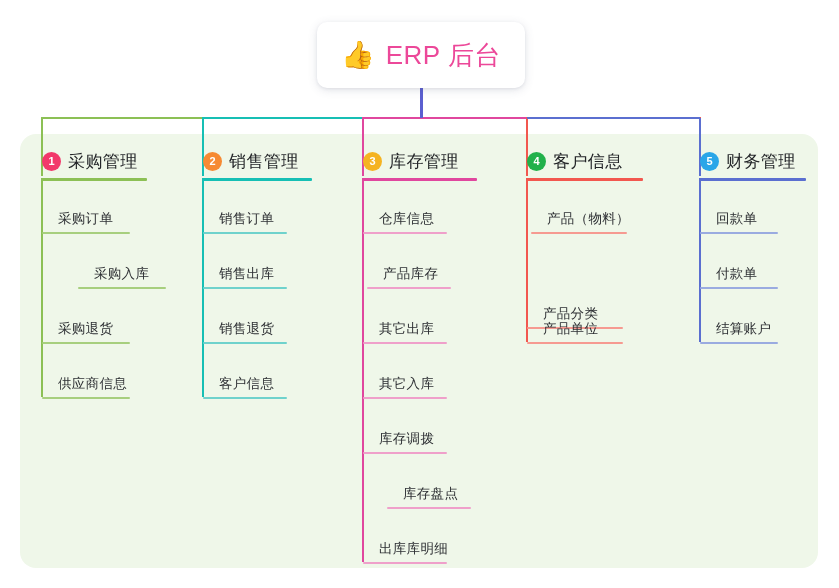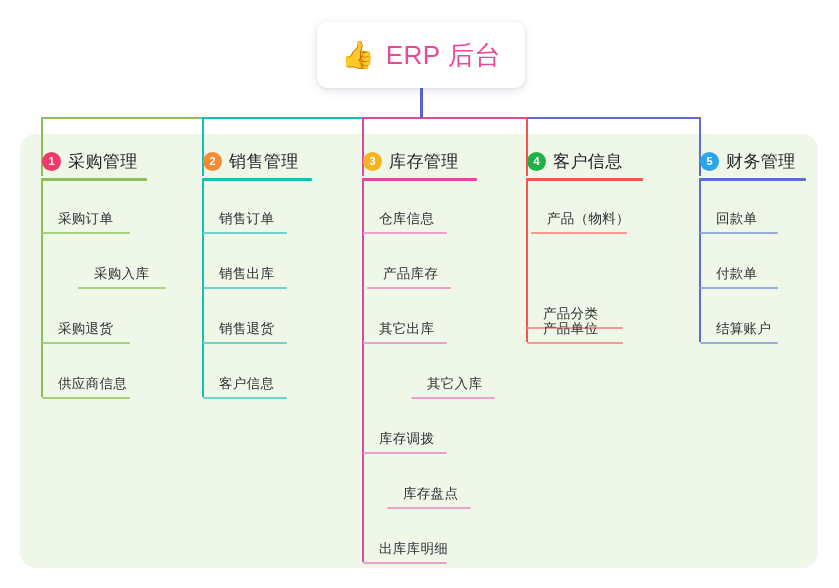--- a/index.html
+++ b/index.html
@@ -214,21 +214,21 @@
           <span class="leaf-rule" style="width: 84px; background: rgb(239, 160, 202);"></span>
         </div>
         <div class="leaf" style="top: 265px; left: 4px;">
           <span class="leaf-label">产品库存</span>
           <span class="leaf-rule" style="width: 84px; background: rgb(239, 160, 202);"></span>
         </div>
         <div class="leaf" style="top: 320px; left: 0px;">
           <span class="leaf-label">其它出库</span>
           <span class="leaf-rule" style="width: 84px; background: rgb(239, 160, 202);"></span>
         </div>
-        <div class="leaf" style="top: 375px; left: 0px; padding-left: 48px;">
+        <div class="leaf" style="top: 375px; left: 0px;">
           <span class="leaf-label">其它入库</span>
           <span class="leaf-rule" style="width: 84px; background: rgb(239, 160, 202);"></span>
         </div>
         <div class="leaf" style="top: 430px; left: 0px;">
           <span class="leaf-label">库存调拨</span>
           <span class="leaf-rule" style="width: 84px; background: rgb(239, 160, 202);"></span>
         </div>
         <div class="leaf" style="top: 485px; left: 8px; margin-left: 16px;">
           <span class="leaf-label">库存盘点</span>
           <span class="leaf-rule" style="width: 84px; background: rgb(239, 160, 202);"></span>

